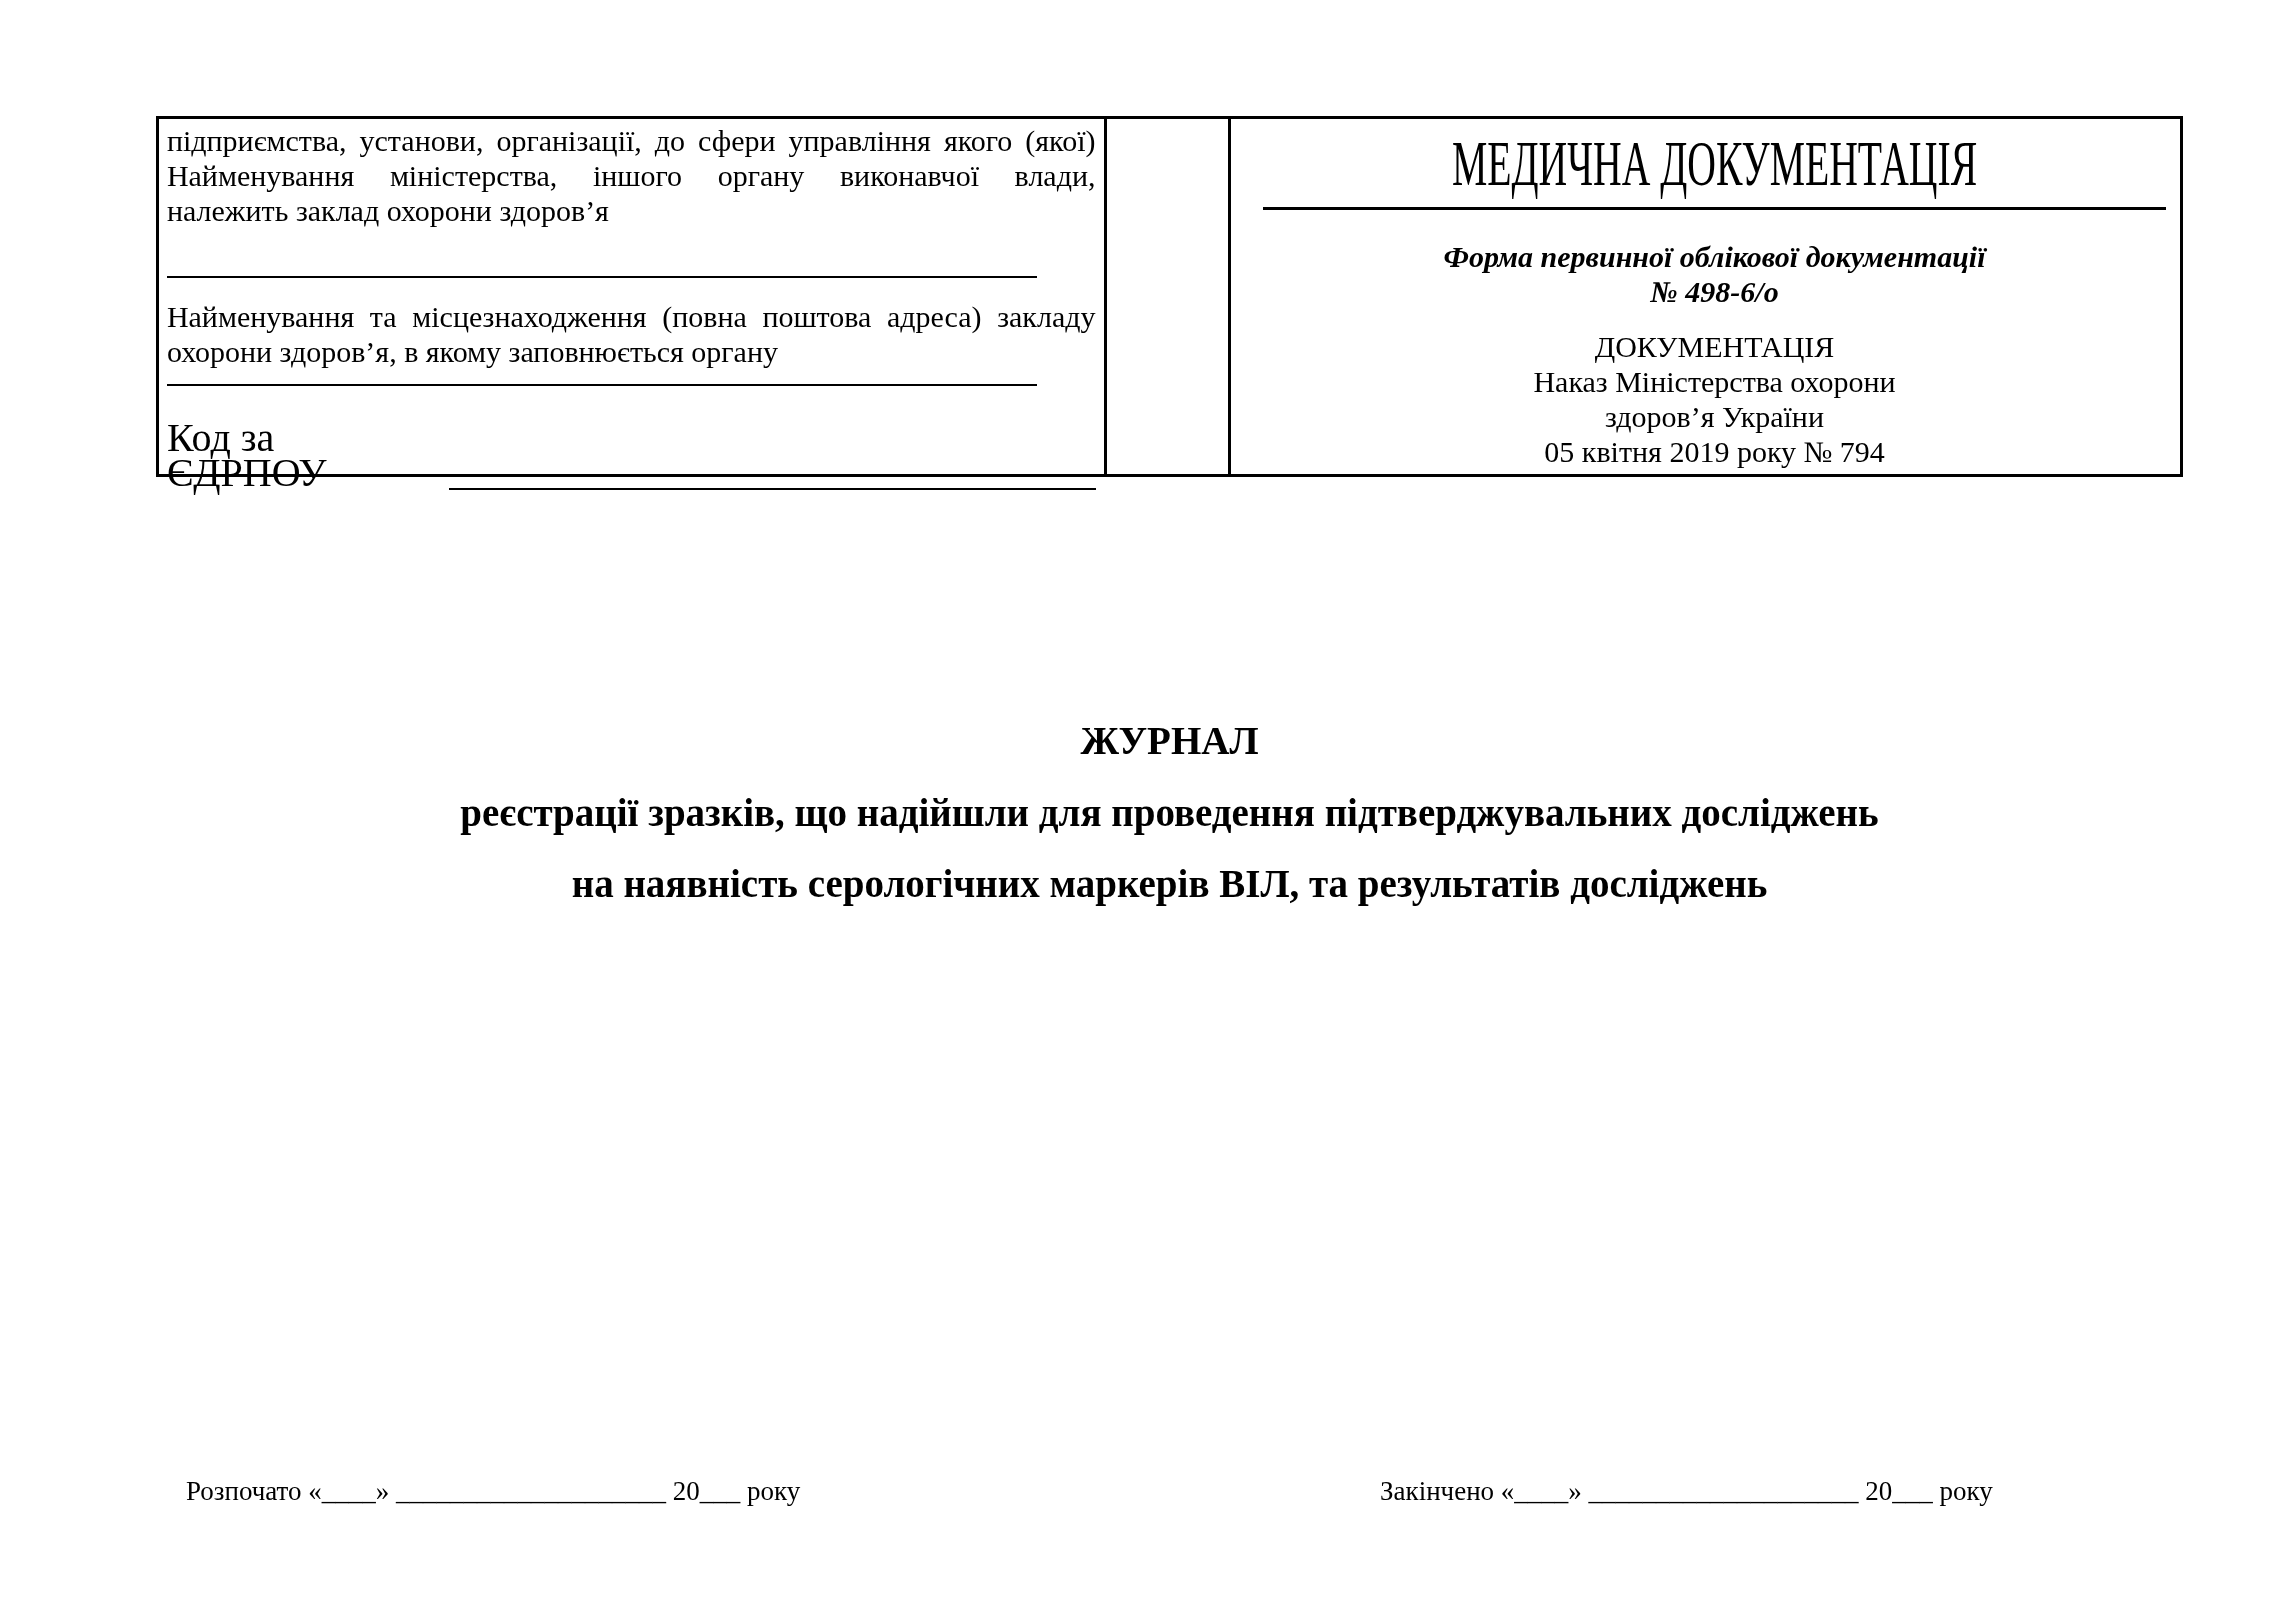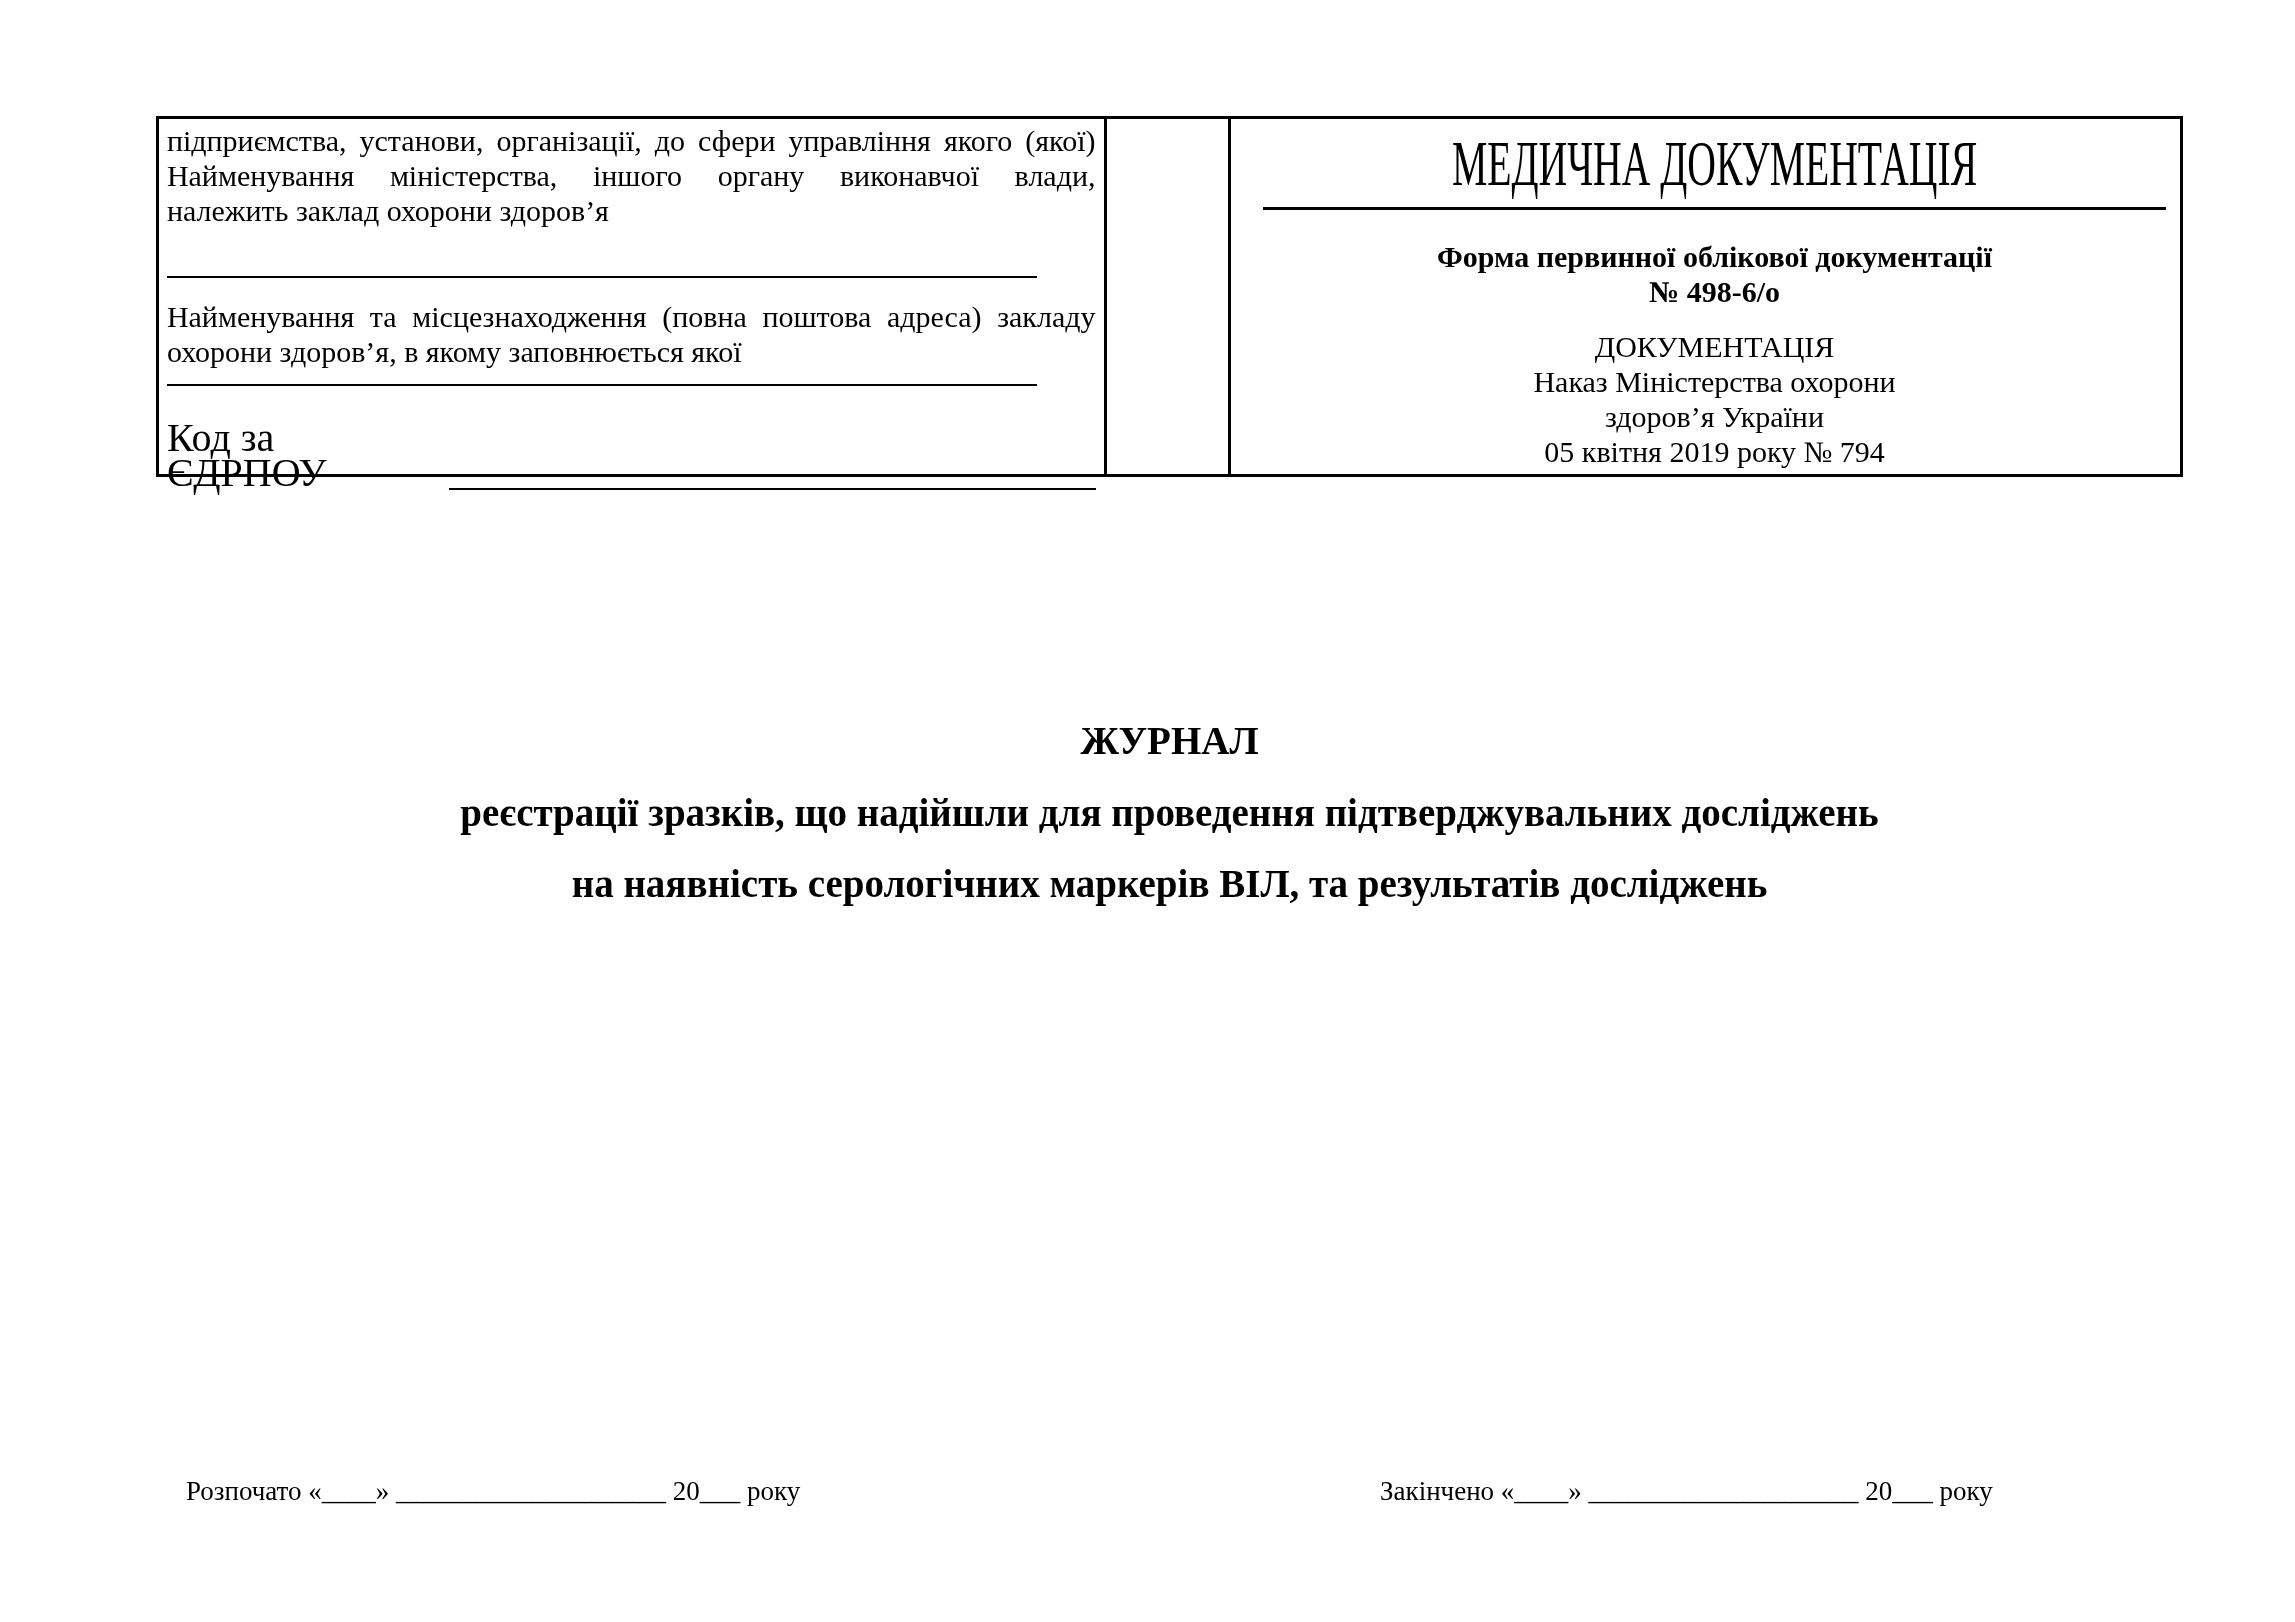--- a/index.html
+++ b/index.html
@@ -84,20 +84,21 @@
   }
   .hrline {
     height: 0;
     border-top: 3.3px solid #000;
     margin: 10.5px 14.4px 0 14.4px;
   }
   .bline {
     font-size: 30px;
     line-height: 35px;
     font-weight: bold;
+    font-style: italic;
   }
   .fcap { margin-top: 29px; }
   .rline {
     font-size: 30px;
     line-height: 35px;
   }
   .approved { margin-top: 19.6px; }
 
   
   .jtitle {
@@ -139,21 +140,21 @@
 
     <div class="cell c1">
       <div class="para">
         <div class="jline">підприємства, установи, організації, до сфери управління якого (якої)</div>
         <div class="jline">Найменування міністерства, іншого органу виконавчої влади,</div>
         <div class="lline">належить заклад охорони здоров’я</div>
       </div>
       <div class="blank b1"></div>
       <div class="para p2">
         <div class="jline">Найменування та місцезнаходження (повна поштова адреса) закладу</div>
-        <div class="lline">охорони здоров’я, в якому заповнюється якої</div>
+        <div class="lline">охорони здоров’я, в якому заповнюється органу</div>
       </div>
       <div class="blank b2"></div>
       <div class="edrpou">
         <span>Код за ЄДРПОУ</span>
         <span class="eblank"></span>
       </div>
     </div>
 
     <div class="cell c2"></div>
 

